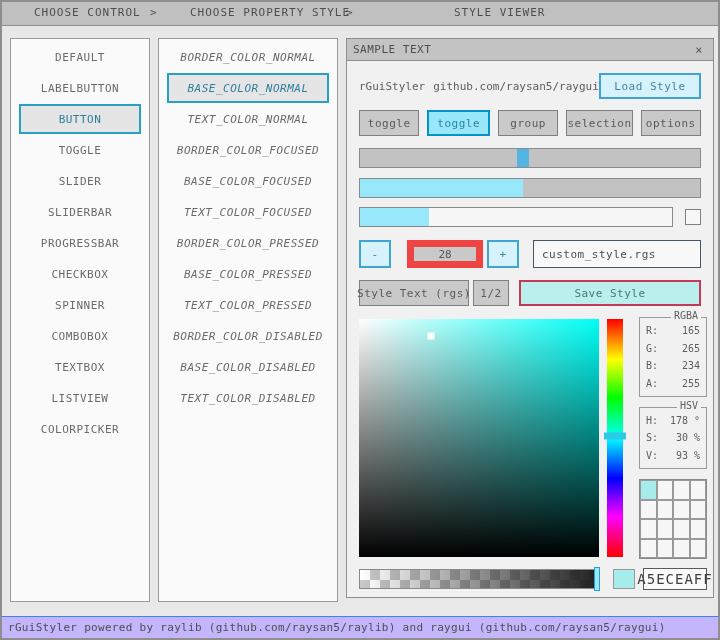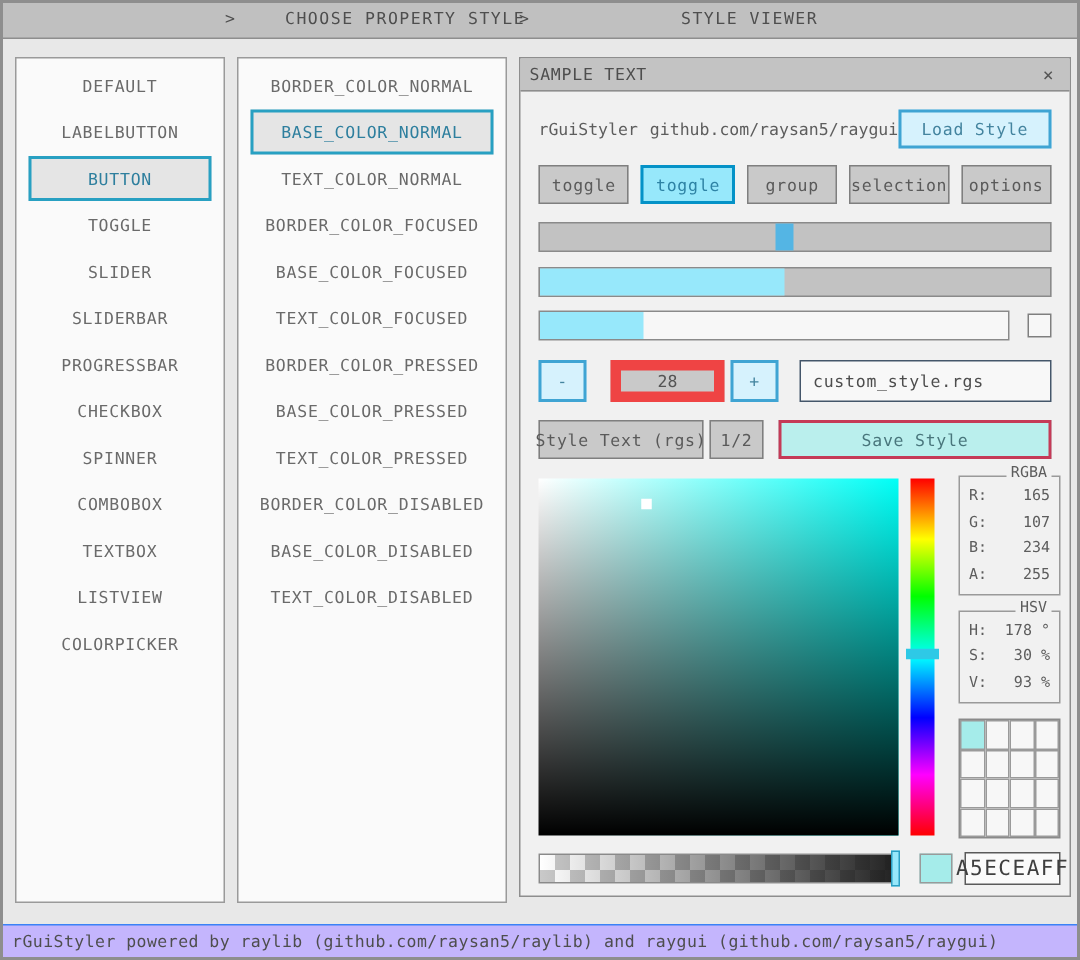--- a/index.html
+++ b/index.html
@@ -9,21 +9,21 @@
   .app { position:relative; width:720px; height:640px; background:#e8e8e8; border:2px solid #8e8e8e; overflow:hidden; }
 
   
   .topbar { position:absolute; left:0; top:0; width:100%; height:24px; background:#c0c0c0; border-bottom:1px solid #8e8e8e; }
   .topbar span { position:absolute; top:0; line-height:22px; letter-spacing:1px; color:#4e4e4e; white-space:nowrap; }
   .tb-0 { left:32px; } .tb-c1 { left:148px; } .tb-1 { left:188px; } .tb-c2 { left:344px; } .tb-2 { left:452px; }
 
   
   .panel { position:absolute; top:36px; height:564px; background:#fafafa; border:1px solid #9a9a9a; padding-top:2px; }
   .panel-controls { left:8px; width:140px; }
-  .panel-props { left:156px; width:180px; }
+  .panel-props { left:156px; width:180px;font-style:italic; }
   .list-item { height:30px; margin:1px 8px; display:flex; align-items:center; justify-content:center; letter-spacing:0.5px; color:#6a6a6a; border:2px solid transparent; white-space:nowrap; }
   .list-item.selected { background:#e5e5e5; border:2px solid #28a0c2; color:#2e7f9e; }
 
   
   .window { position:absolute; left:344px; top:36px; width:368px; height:560px; background:#f1f1f1; border:1px solid #8e8e8e; }
   .titlebar { height:22px; background:#c3c3c3; border-bottom:1px solid #8e8e8e; display:flex; align-items:center; padding:0 6px; color:#4e4e4e; letter-spacing:0.5px; }
   .close-btn { margin-left:auto; width:16px; height:16px; display:flex; align-items:center; justify-content:center; color:#555; cursor:default; font-size:12px; }
 
   .row { position:absolute; left:12px; right:12px; display:flex; align-items:center; }
   .label-row { top:34px; height:26px; }
@@ -85,20 +85,21 @@
 
   
   .statusbar { position:absolute; left:0; bottom:0; width:100%; height:22px; background:#c4b5fd; border-top:1px solid #3b82f6; display:flex; align-items:center; padding:0 6px; color:#4e4e4e; letter-spacing:0.3px; white-space:nowrap;margin-top:16px; }
 </style>
 </head>
 <body>
 
 <div class="app">
 
   <header class="topbar">
+    <span class="tb-0">CHOOSE CONTROL</span>
     <span class="tb-c1">&gt;</span>
     <span class="tb-1">CHOOSE PROPERTY STYLE</span>
     <span class="tb-c2">&gt;</span>
     <span class="tb-2">STYLE VIEWER</span>
   </header>
 
   <div class="panel panel-controls">
     <div class="list-item">DEFAULT</div>
     <div class="list-item">LABELBUTTON</div>
     <div class="list-item selected">BUTTON</div>
@@ -183,21 +184,21 @@
     </div>
 
     <div class="groupbox rgba-box">
       <span class="gb-label">RGBA</span>
       <div class="gb-row">
         <span>R:</span>
         <span>165</span>
       </div>
       <div class="gb-row">
         <span>G:</span>
-        <span>107</span>
+        <span>265</span>
       </div>
       <div class="gb-row">
         <span>B:</span>
         <span>234</span>
       </div>
       <div class="gb-row">
         <span>A:</span>
         <span>255</span>
       </div>
     </div>

